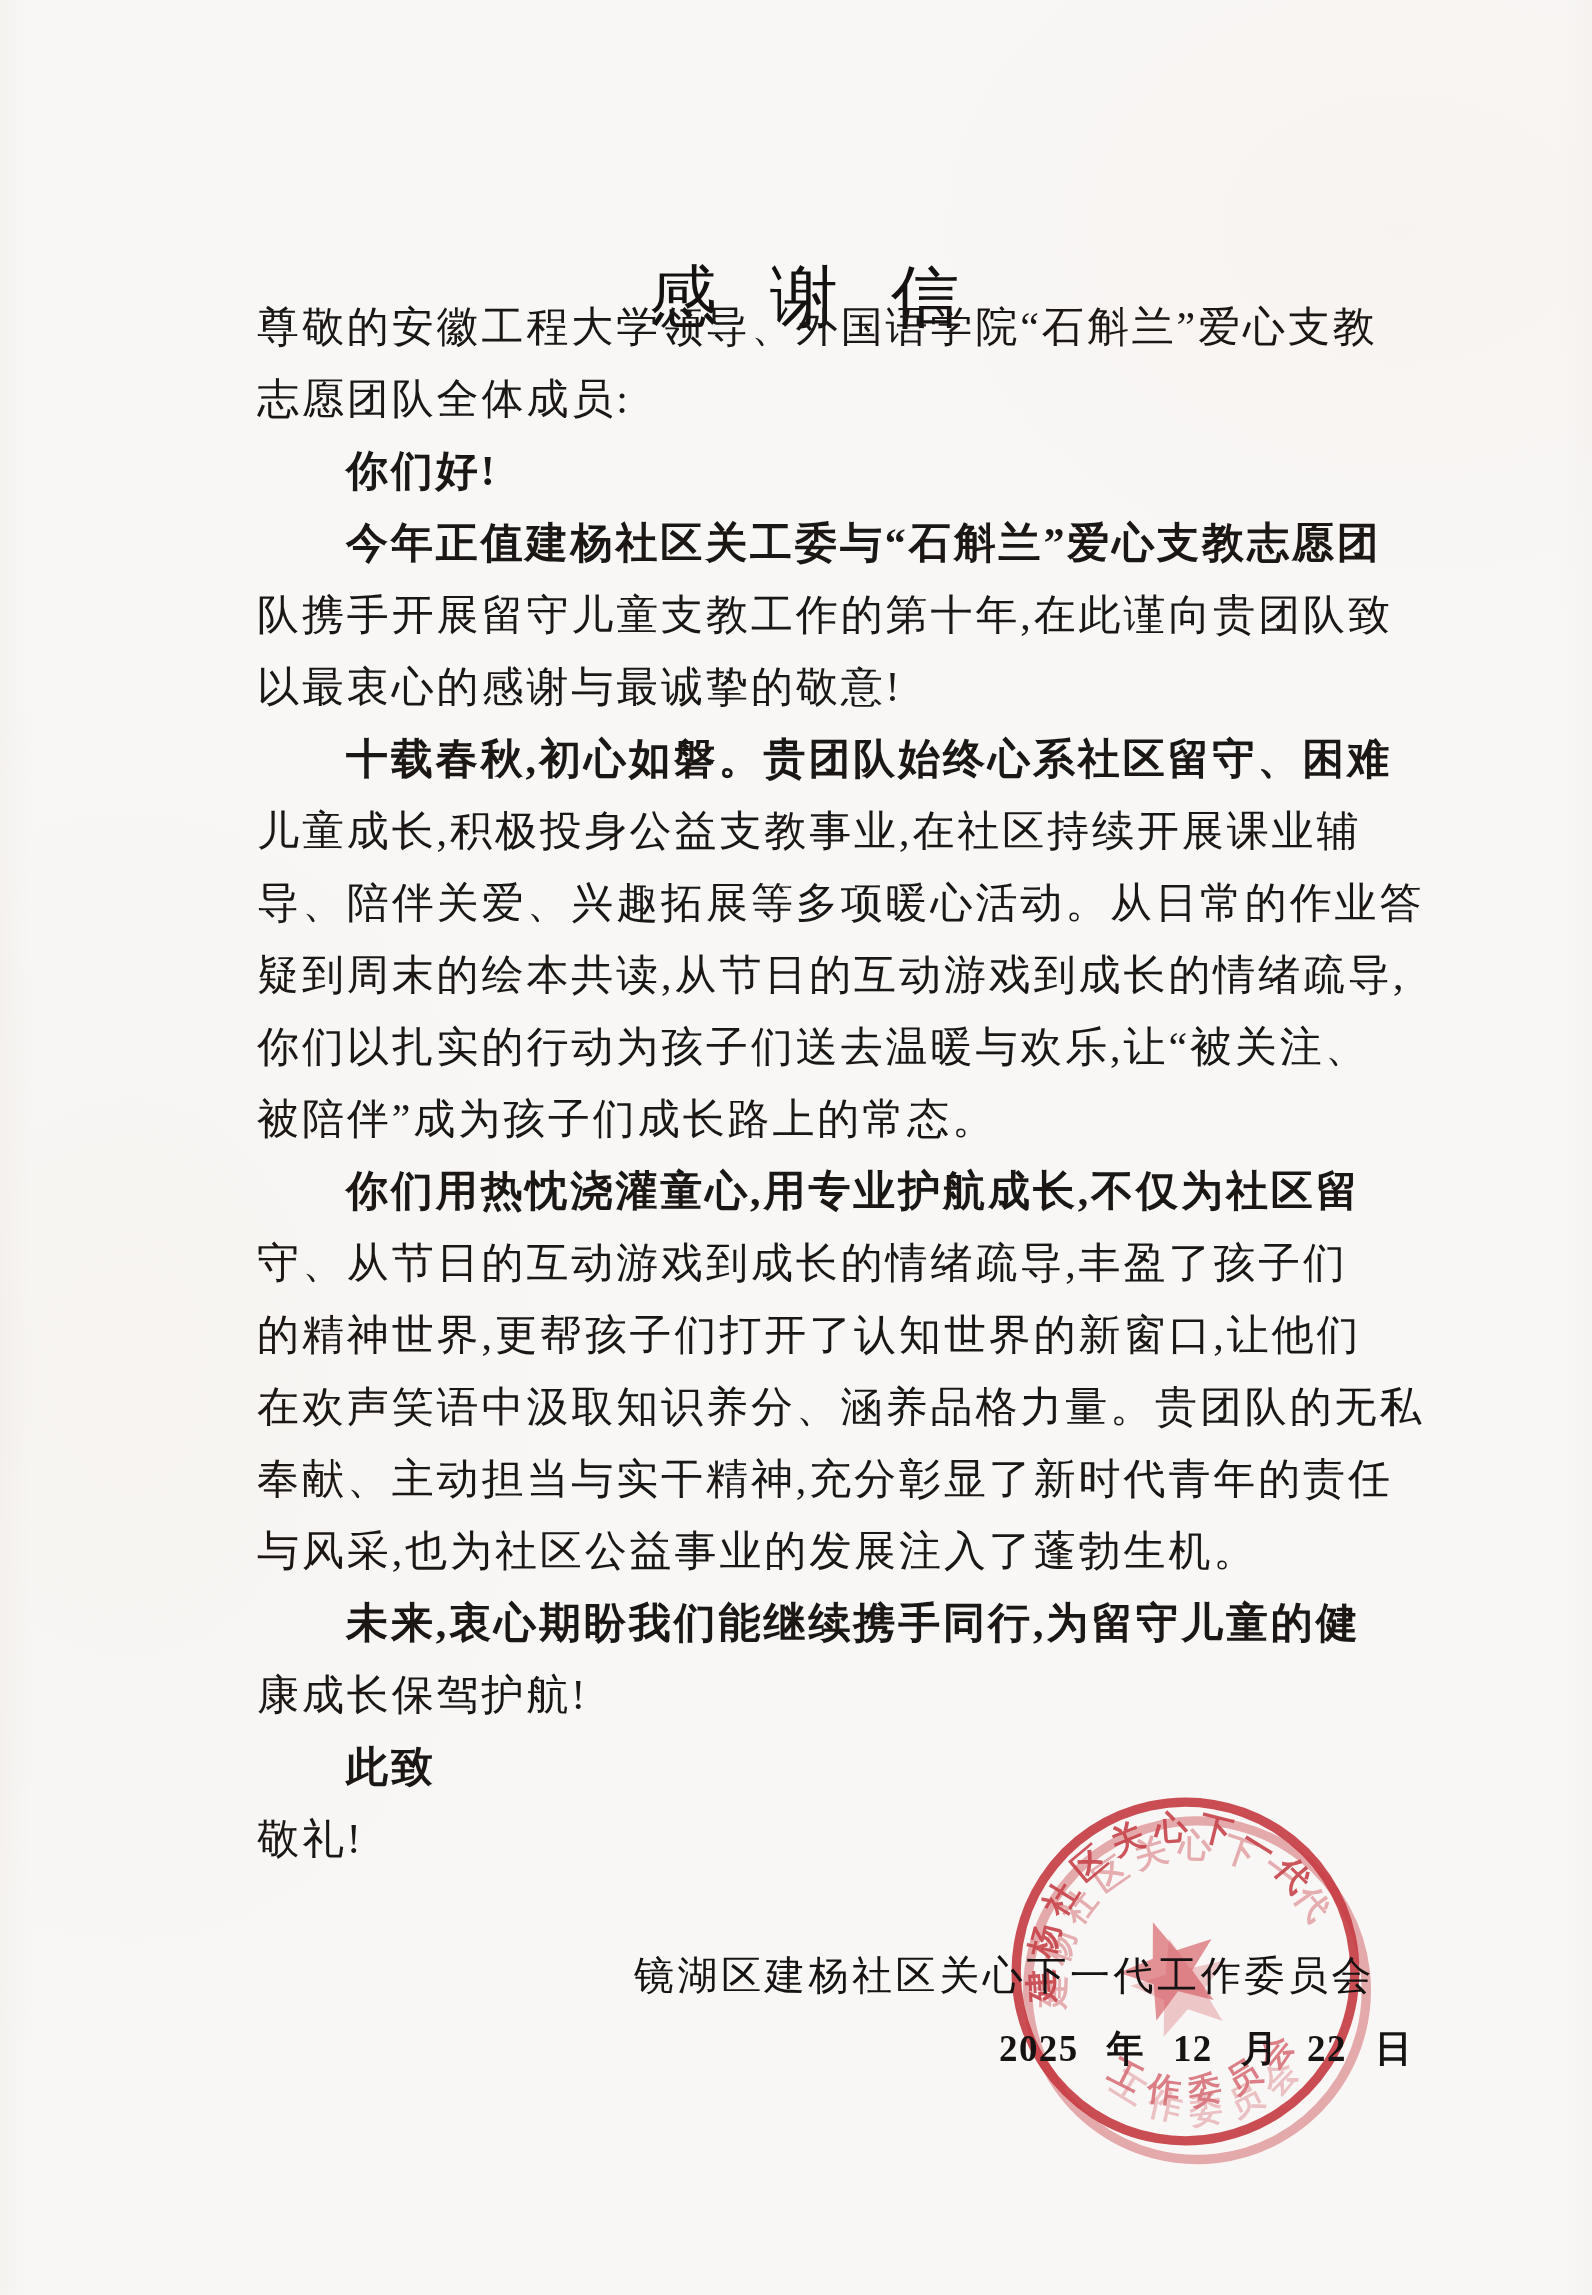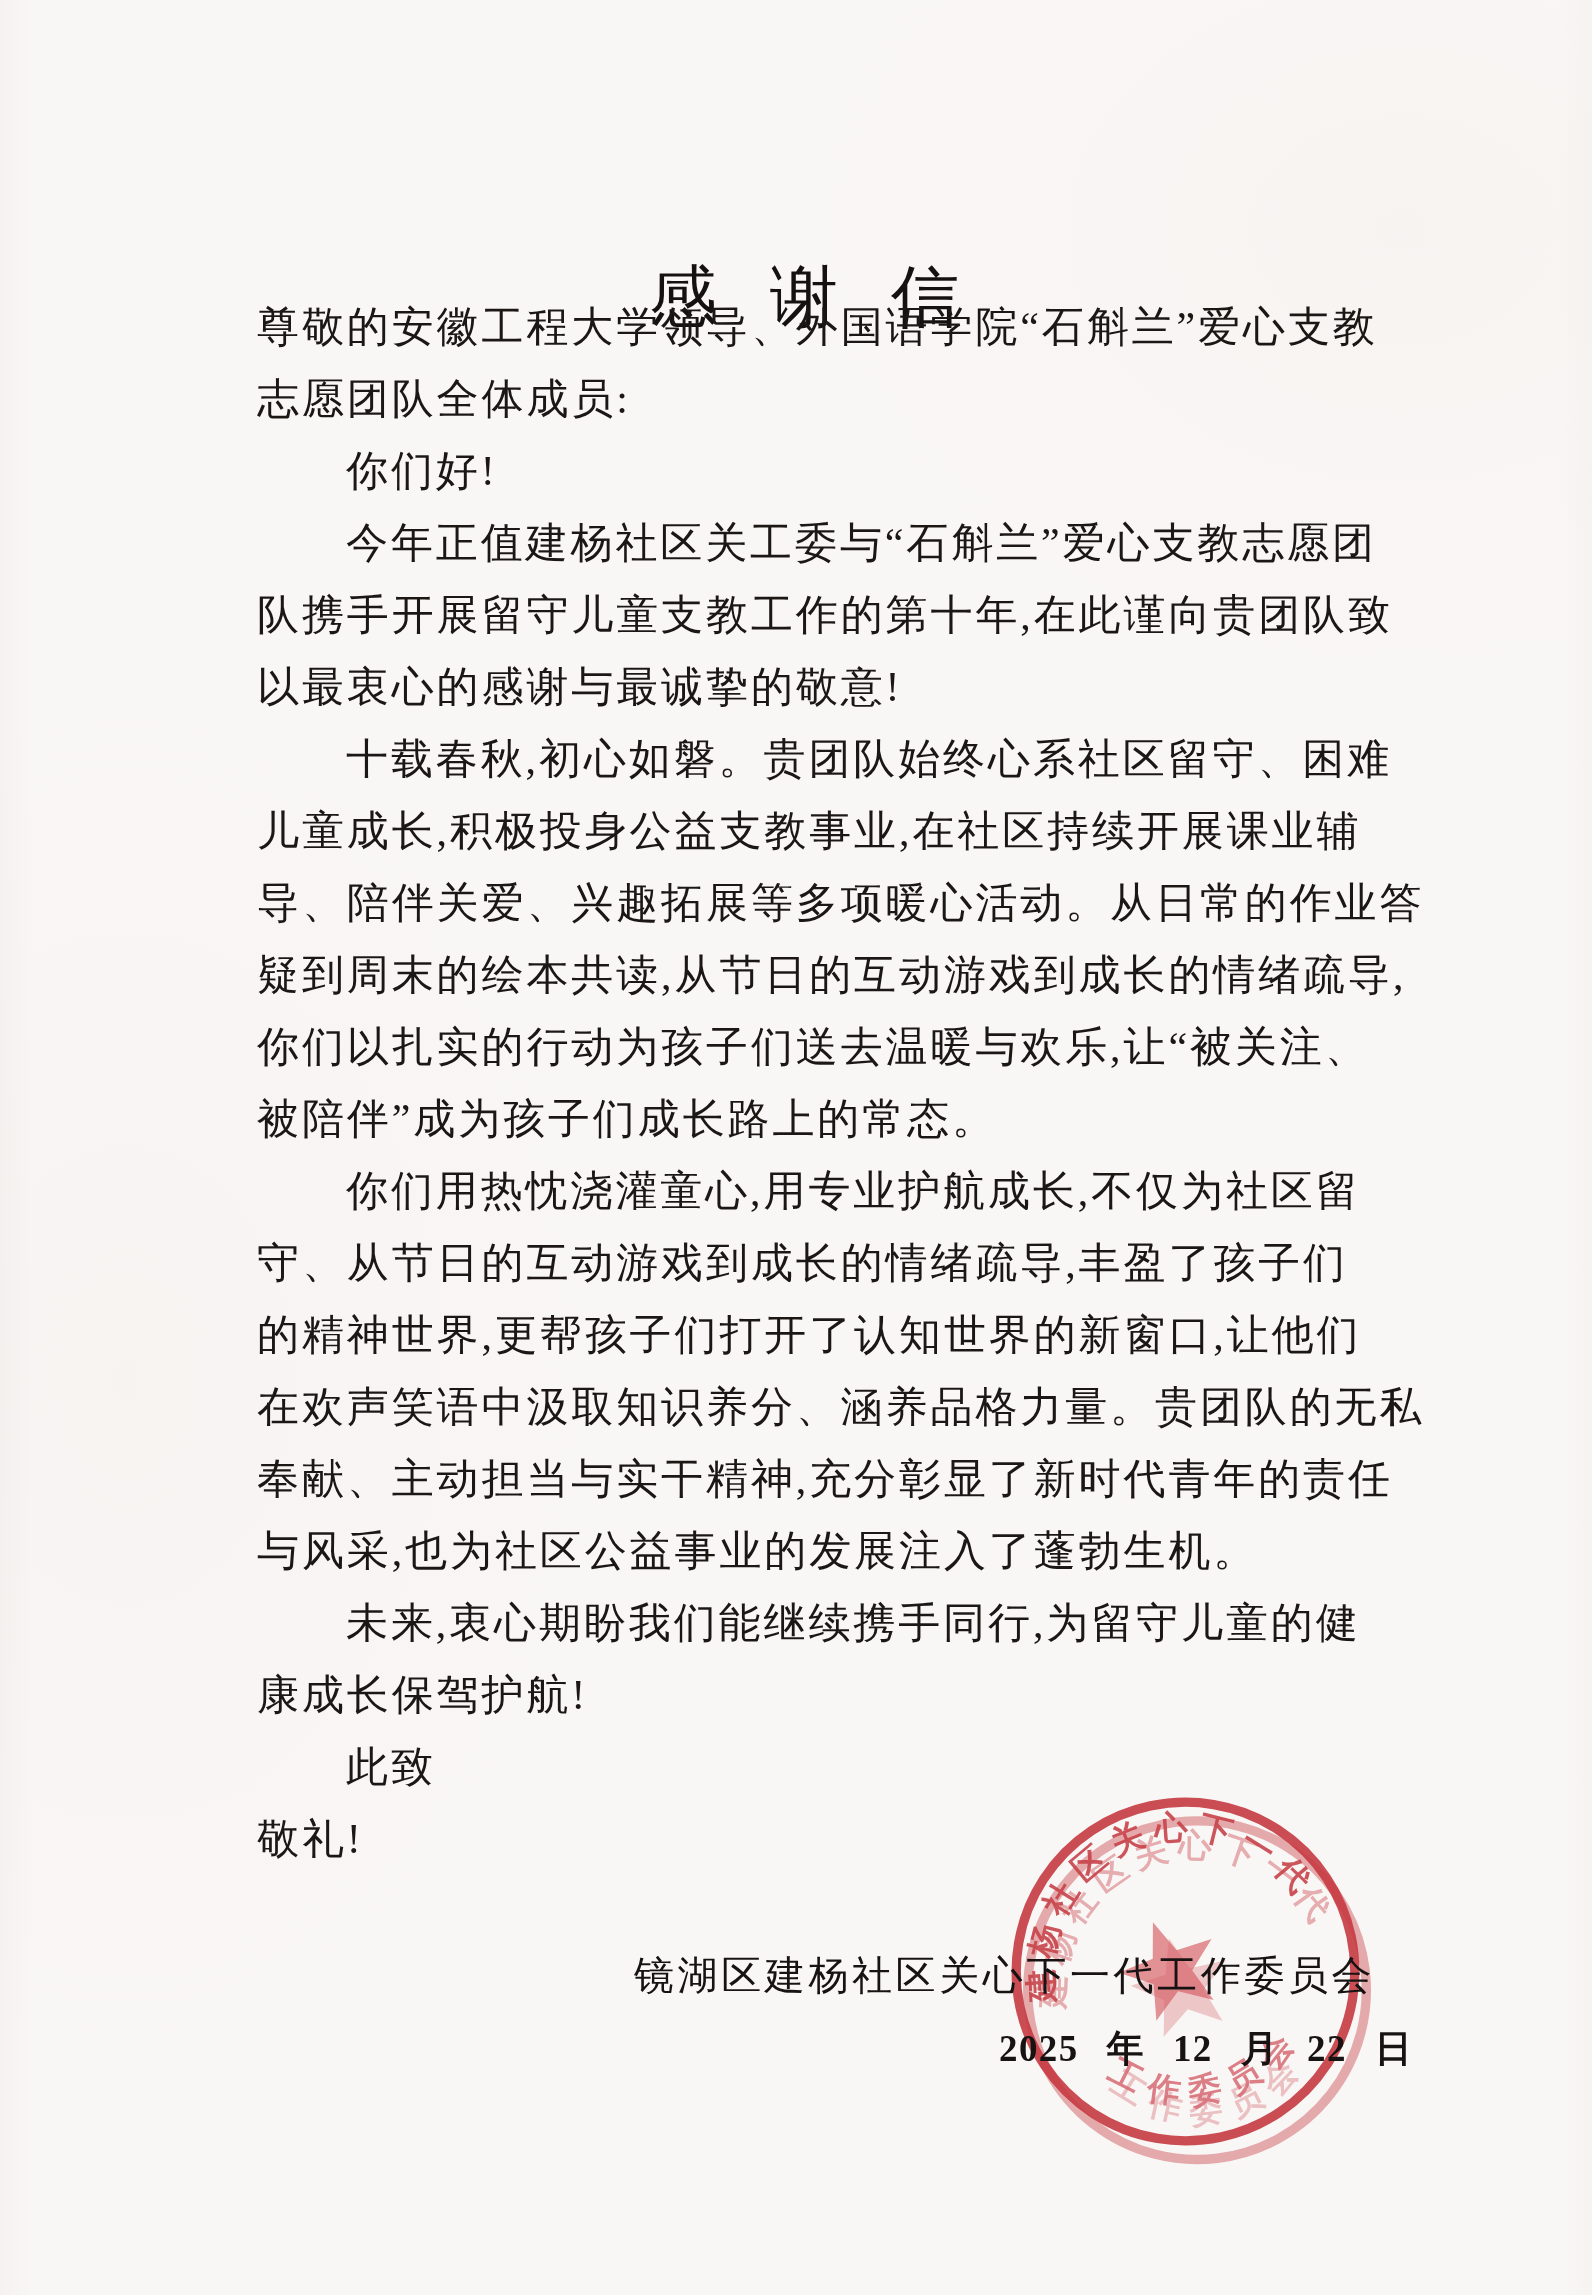--- a/index.html
+++ b/index.html
@@ -35,21 +35,21 @@
     position:absolute;
     left:249px;top:291px;
     width:1168px;
     font-size:42px;
     line-height:72px;
     letter-spacing:2.9px;
     font-weight:500;
     color:#1b1715;
   }
   .letter-body .line{white-space:nowrap;margin-left:8px;}
-  .letter-body .line.indent{text-indent:89px;}
+  .letter-body .line.indent{text-indent:89px;font-weight:bold;}
   .signature-line{
     position:absolute;
     left:634px;top:1948px;
     font-size:40px;
     letter-spacing:3.6px;
     font-weight:500;
     color:#171312;
     white-space:nowrap;
     z-index:3;
   }

